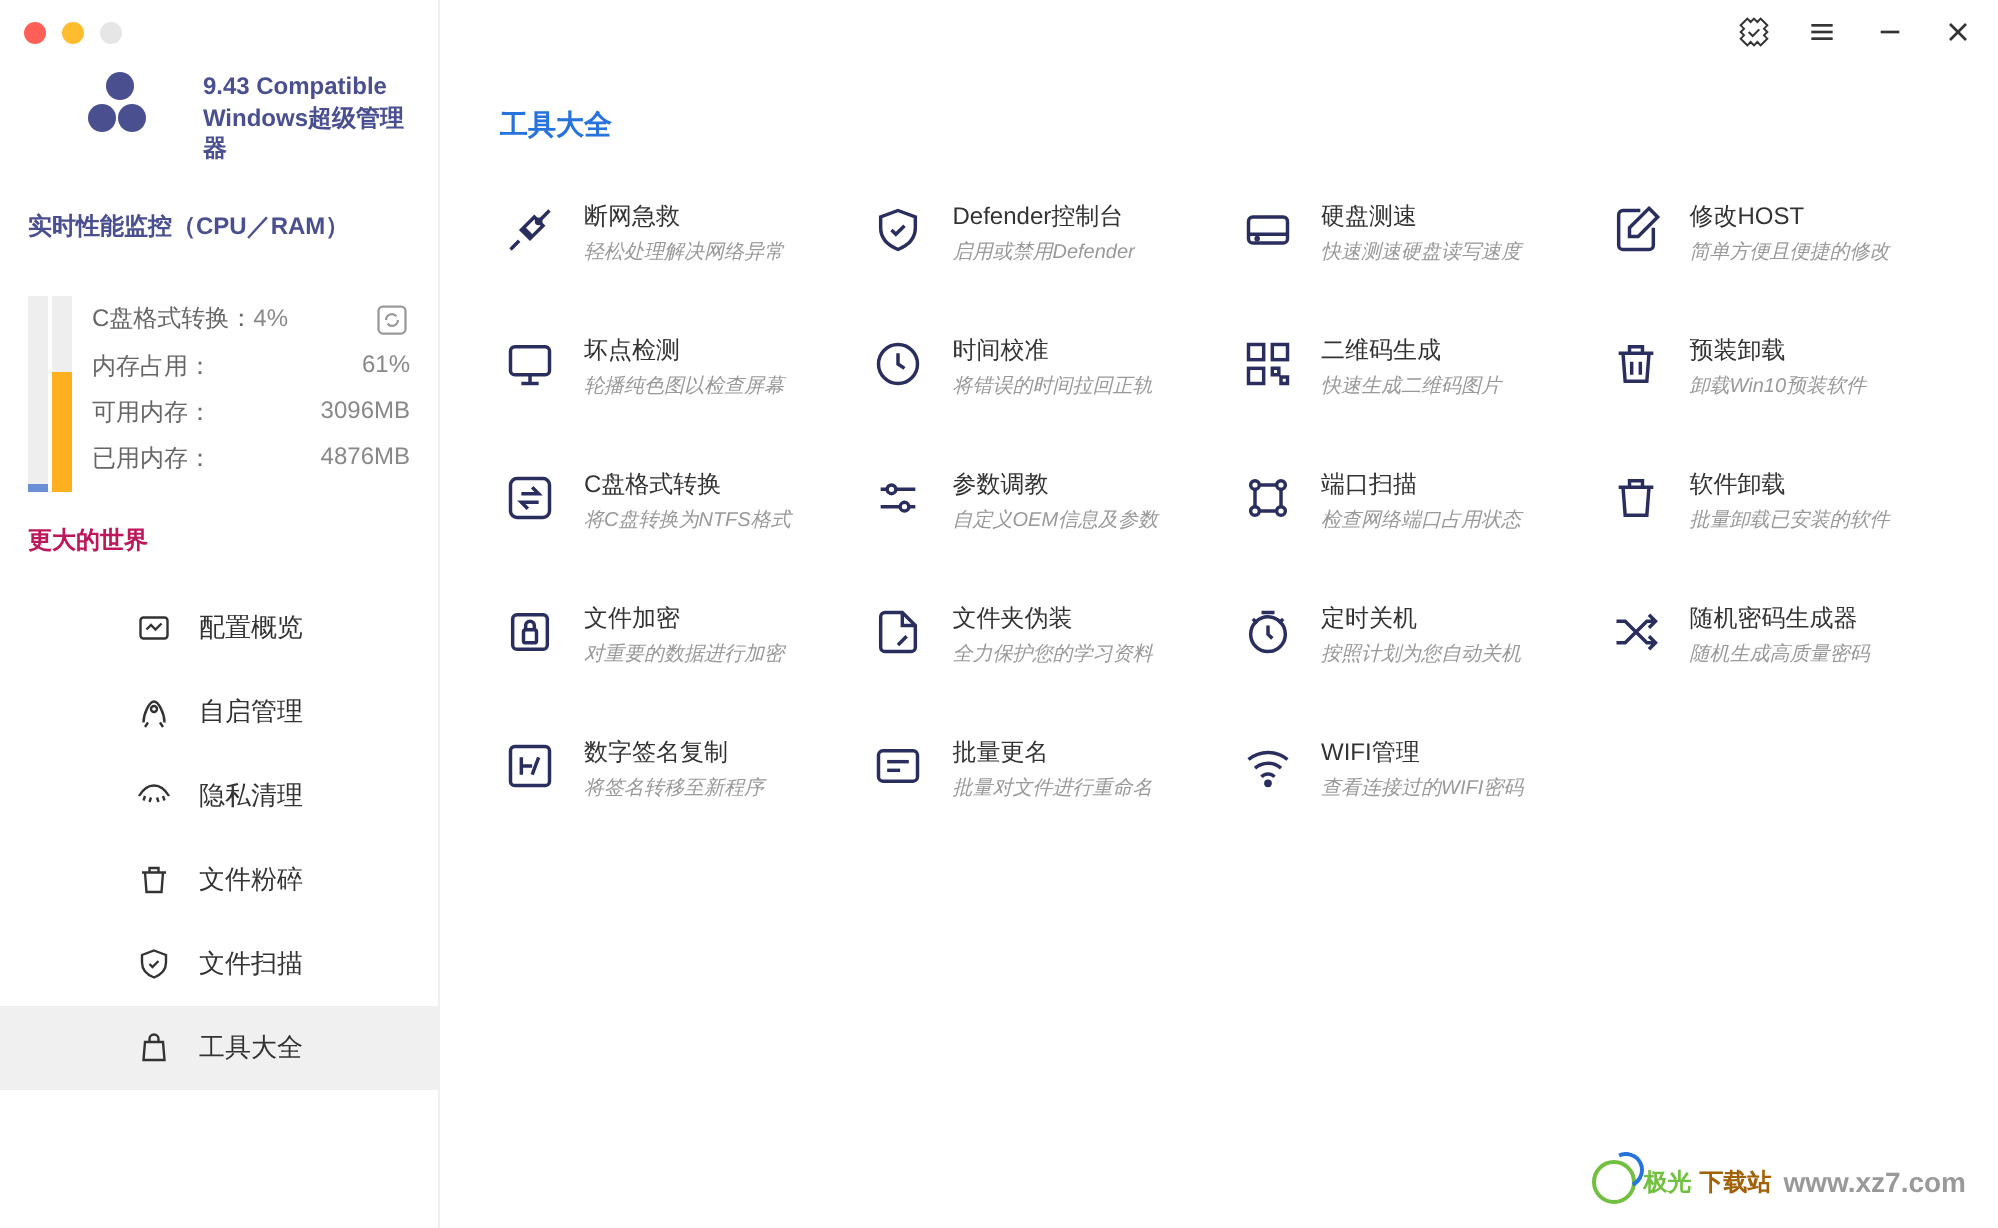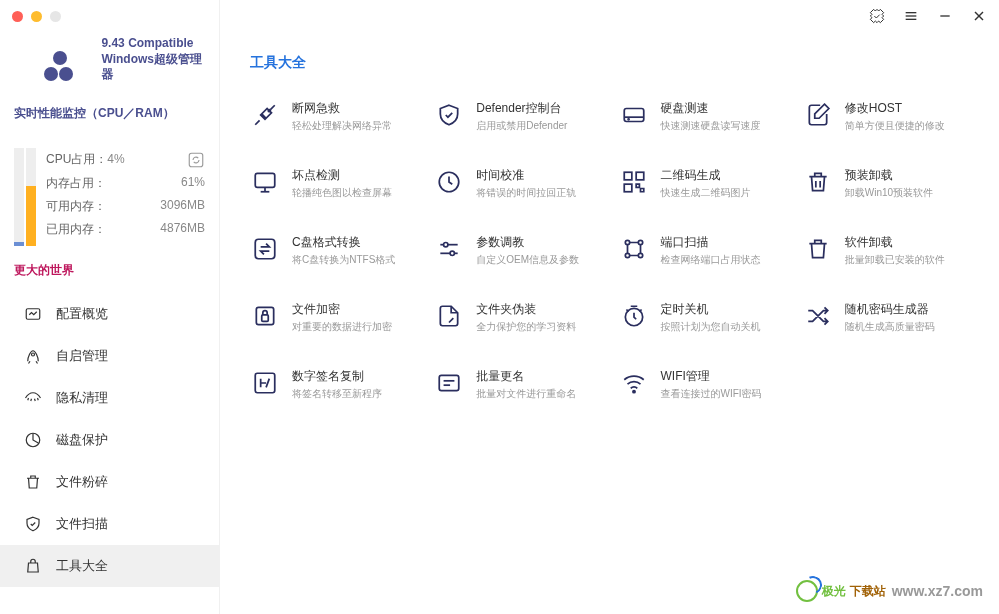--- a/index.html
+++ b/index.html
@@ -7,53 +7,53 @@
 .window { display: flex; height: 100%; }
 .titlebar { position: absolute; top: 0; left: 0; right: 0; height: 32px; display: flex; align-items: center; padding: 0 12px; z-index: 10; }
 .traffic-lights { display: flex; gap: 8px; }
 .traffic-light { width: 11px; height: 11px; border-radius: 50%; }
 .tl-red { background: #ff5f57; }
 .tl-yellow { background: #febc2e; }
 .tl-green { background: #e6e6e6; }
 .titlebar-right { margin-left: auto; display: flex; gap: 18px; align-items: center; }
 .titlebar-right .tbicon { width: 16px; height: 16px; display: flex; align-items: center; justify-content: center; color: #333; cursor: pointer; }
 .sidebar { width: 220px; background: #fff; padding-top: 36px; display: flex; flex-direction: column; border-right: 1px solid #f0f0f0; }
-.logo-area { display: flex; align-items: flex-end; gap: 28px; padding: 0 14px 14px; margin-left: 30px; }
+.logo-area { display: flex; align-items: flex-start; gap: 28px; padding: 0 14px 14px; margin-left: 30px; }
 .logo-icon { width: 32px; height: 32px; position: relative; }
 .logo-icon .circle { position: absolute; width: 14px; height: 14px; border-radius: 50%; background: #4a4f8f; }
 .logo-icon .c1 { top: 0; left: 9px; }
 .logo-icon .c2 { bottom: 2px; left: 0; }
 .logo-icon .c3 { bottom: 2px; right: 0; }
 .logo-text { color: #4a4f8f; font-weight: bold; font-size: 12px; line-height: 1.3; }
 .monitor-section { padding: 8px 14px; }
 .monitor-title { color: #4a4f8f; font-size: 12px; font-weight: bold; margin-bottom: 26px; }
 .monitor-body { display: flex; gap: 8px; }
 .bar-chart { width: 24px; height: 98px; display: flex; align-items: flex-end; gap: 2px; }
 .bar { width: 10px; background: #eee; height: 100%; display: flex; align-items: flex-end; }
 .bar-fill { width: 100%; }
 .bar-cpu .bar-fill { background: #6b8fd4; height: 4%; }
 .bar-ram .bar-fill { background: #ffb020; height: 61%; }
 .monitor-stats { flex: 1; font-size: 12px; color: #666; }
 .stat-row { display: flex; justify-content: space-between; padding: 3px 0; }
 .stat-row .stat-val { color: #888; }
 .refresh-icon { width: 18px; height: 18px; color: #999; }
 .section-label { padding: 8px 14px; font-size: 12px; color: #be185d; font-weight: bold; }
 .nav { flex: 1; padding-top: 6px; }
-.nav-item { display: flex; align-items: center; gap: 14px; padding: 12px 24px; cursor: pointer; font-size: 13px; color: #333; }
+.nav-item { display: flex; align-items: center; gap: 14px; padding: 12px 24px; cursor: pointer; font-size: 13px; color: #333; justify-content: center; }
 .nav-item.active { background: #f0f0f0; }
 .nav-item .nicon { width: 18px; height: 18px; color: #333; display: flex; align-items: center; justify-content: center; }
 .main { flex: 1; padding: 54px 30px 20px; overflow: auto; }
 .main-title { color: #2673dd; font-size: 14px; font-weight: bold; margin-bottom: 28px; }
 .tool-grid { display: grid; grid-template-columns: repeat(4, 1fr); gap: 34px 18px; }
 .tool-item { display: flex; gap: 12px; cursor: pointer; }
 .tool-icon { width: 30px; height: 30px; flex-shrink: 0; color: #2a2e5e; display: flex; align-items: center; justify-content: center; }
 .tool-icon svg { width: 26px; height: 26px; }
 .tool-text { display: flex; flex-direction: column; gap: 2px; }
 .tool-title { font-size: 12px; color: #333; font-weight: 500; }
-.tool-desc { font-size: 10px; color: #999; }
+.tool-desc { font-size: 10px; color: #999; font-style: italic; }
 .watermark { position: absolute; bottom: 12px; right: 16px; display: flex; align-items: center; gap: 4px; font-size: 12px; }
 .watermark .wm-logo { width: 22px; height: 22px; border-radius: 50%; border: 2px solid #72c040; position: relative; }
 .watermark .wm-logo::after { content: ''; position: absolute; width: 14px; height: 14px; border: 2px solid #2673dd; border-radius: 50%; top: -6px; right: -6px; border-left-color: transparent; border-bottom-color: transparent; transform: rotate(20deg); }
 .watermark .wm-text1 { color: #72c040; font-weight: bold; }
 .watermark .wm-text2 { color: #a16207; font-weight: bold; }
 .watermark .wm-url { font-size: 14px; color: #999; margin-left: 2px; font-weight: bold; }
 </style>
 </head>
 <body>
 
@@ -111,21 +111,21 @@
         <div class="bar-chart">
           <div class="bar bar-cpu">
               <div class="bar-fill"></div>
             </div>
           <div class="bar bar-ram">
               <div class="bar-fill"></div>
             </div>
         </div>
         <div class="monitor-stats">
           <div class="stat-row">
-            <span><span>CPU占用：</span><span class="stat-val">4%</span></span>
+            <span><span>C盘格式转换：</span><span class="stat-val">4%</span></span>
             <span class="refresh-icon"><svg viewBox="0 0 24 24" fill="none" stroke="currentColor" stroke-width="1.5">
                   <rect x="3" y="3" width="18" height="18" rx="3"></rect>
                   <path d="M8 12a4 4 0 0 1 7-2.5M16 12a4 4 0 0 1-7 2.5"></path>
                 </svg></span>
           </div>
           <div class="stat-row">
               <span>内存占用：</span>
               <span class="stat-val">61%</span>
             </div>
           <div class="stat-row">
@@ -167,29 +167,20 @@
             <svg viewBox="0 0 24 24" fill="none" stroke="currentColor" stroke-width="1.6">
               <path d="M2 12c3-5 7-7 10-7s7 2 10 7"></path>
               <path d="M6 12l-1 3M10 13l-1 3M14 13l1 3M18 12l1 3"></path>
             </svg>
           </span>
           <span>隐私清理</span>
         </div>
         <div class="nav-item">
           <span class="nicon">
             <svg viewBox="0 0 24 24" fill="none" stroke="currentColor" stroke-width="1.6">
-              <circle cx="12" cy="12" r="9"></circle>
-              <path d="M12 3v9l7 4"></path>
-            </svg>
-          </span>
-          <span>磁盘保护</span>
-        </div>
-        <div class="nav-item">
-          <span class="nicon">
-            <svg viewBox="0 0 24 24" fill="none" stroke="currentColor" stroke-width="1.6">
               <path d="M4 7h16M9 7V4h6v3M6 7l1 13h10l1-13"></path>
             </svg>
           </span>
           <span>文件粉碎</span>
         </div>
         <div class="nav-item">
           <span class="nicon">
             <svg viewBox="0 0 24 24" fill="none" stroke="currentColor" stroke-width="1.6">
               <path d="M12 3l8 3v5c0 5-3 8-8 10-5-2-8-5-8-10V6z"></path>
               <path d="M9 12l2 2 4-4"></path>

